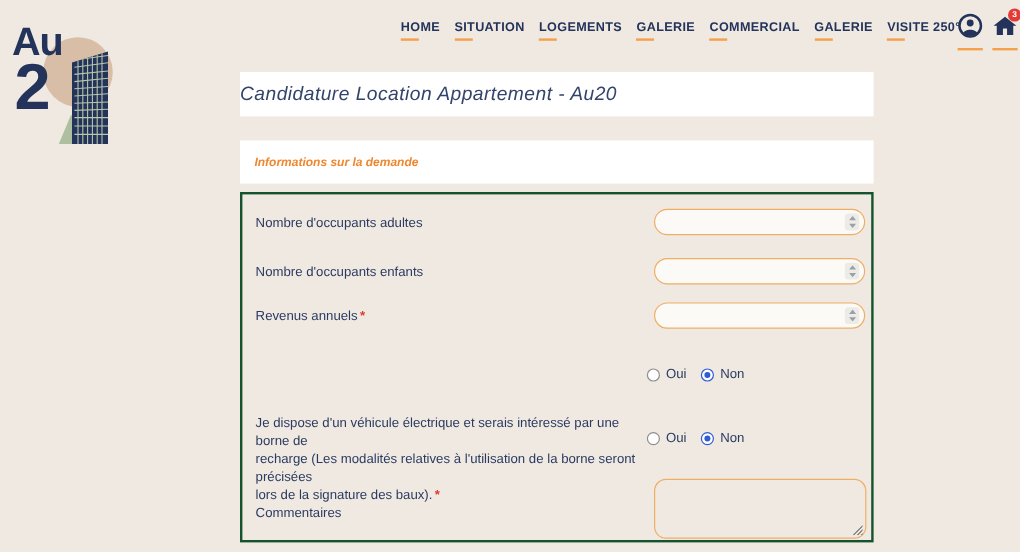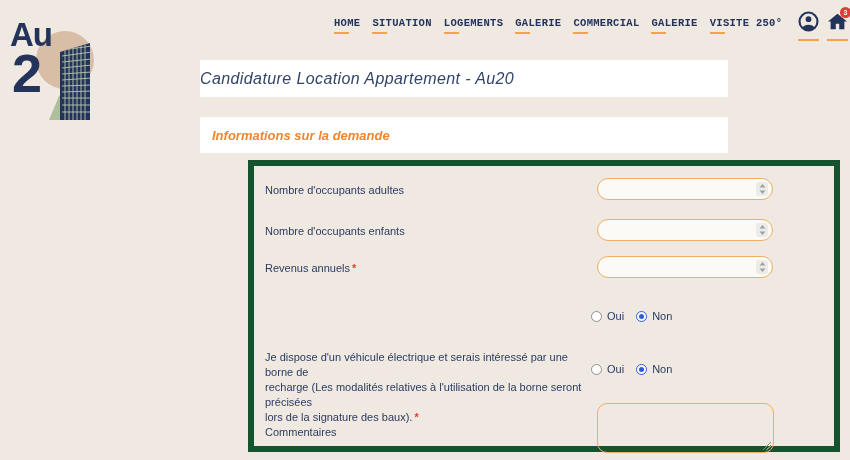--- a/index.html
+++ b/index.html
@@ -10,33 +10,33 @@
     color:#2b3b60;
   }
   
   .logo{position:absolute;left:8px;top:22px;width:110px;height:104px;}
   .logo-circle{position:absolute;left:28px;top:9px;width:58px;height:58px;border-radius:50%;background:#d8bda7;}
   .logo-word{position:absolute;left:2px;top:-6px;font-size:33px;font-weight:bold;color:#24335a;letter-spacing:-1px;}
   .logo-number{position:absolute;left:4px;top:24px;font-size:54px;font-weight:bold;color:#24335a;line-height:1;}
   .logo-building{position:absolute;left:38px;top:16px;}
   
   .nav{position:absolute;left:334px;top:17px;display:flex;gap:12px;}
-  .nav-item{font-size:10.5px;font-weight:bold;color:#24335a;letter-spacing:.3px;cursor:pointer;white-space:nowrap;font-family:Liberation Mono, monospace;}
+  .nav-item{font-size:10.5px;font-weight:bold;color:#24335a;letter-spacing:.3px;cursor:pointer;white-space:nowrap;}
   .nav-item::after{content:"";display:block;width:15px;height:2px;background:#f5a04a;margin-top:3px;}
   .hdr-icons{position:absolute;left:797px;top:11px;display:flex;gap:6px;}
   .icon-wrap{position:relative;display:flex;flex-direction:column;align-items:center;width:23px;cursor:pointer;}
   .icon-underline{width:21px;height:2px;background:#f5a04a;margin-top:3px;}
   .badge{position:absolute;top:-4px;right:-2px;width:11px;height:11px;border-radius:50%;background:#e53935;color:#fff;font-size:7px;font-weight:bold;display:flex;align-items:center;justify-content:center;}
   
   .title-bar{position:absolute;left:200px;top:60px;width:528px;height:37px;background:#ffffff;display:flex;align-items:center;justify-content:flex-start;}
   .title-bar span{font-style:italic;font-size:16px;color:#33446a;letter-spacing:.4px;}
   .section-bar{position:absolute;left:200px;top:117px;width:528px;height:36px;background:#ffffff;display:flex;align-items:center;}
-  .section-bar span{font-style:italic;font-weight:bold;font-size:13px;color:#f0862e;padding-left:12px;}
+  .section-bar span{font-style:italic;font-weight:bold;font-size:10px;color:#f0862e;padding-left:12px;}
   
-  .form-box{position:absolute;left:200px;top:160px;width:592px;height:292px;border:6px solid #14532d;box-sizing:border-box;margin-left:48px;}
+  .form-box{position:absolute;left:200px;top:160px;width:528px;height:292px;border:2px solid #14532d;box-sizing:border-box;}
   .f-label{position:absolute;left:11px;font-size:11px;color:#2b3b60;}
   .req{color:#e03a2f;font-weight:bold;margin-left:2px;}
   .num-input{position:absolute;left:343px;width:176px;height:22px;}
   .num-input input{width:100%;height:100%;border:1.5px solid #efae64;border-radius:11px;background:#fcfaf6;box-sizing:border-box;padding:0 22px 0 9px;font-size:11px;color:#2b3b60;outline:none;font-family:"Liberation Sans",sans-serif;}
   .spinner{position:absolute;right:5px;top:4px;width:12px;height:14px;background:#edebe6;border-radius:3px;display:flex;flex-direction:column;align-items:center;justify-content:center;gap:1px;cursor:pointer;}
   .q-text{position:absolute;left:11px;width:330px;font-size:11px;line-height:15px;color:#2b3b60;}
   .radio-group{position:absolute;display:flex;align-items:center;font-size:11px;color:#2b3b60;}
   .radio{width:11px;height:11px;border-radius:50%;border:1px solid #8f8f8f;background:#fff;display:inline-block;box-sizing:border-box;cursor:pointer;}
   .radio.checked{border:1px solid #2f5bd7;position:relative;}
   .radio.checked::after{content:"";position:absolute;left:2px;top:2px;width:5px;height:5px;border-radius:50%;background:#2f5bd7;}

